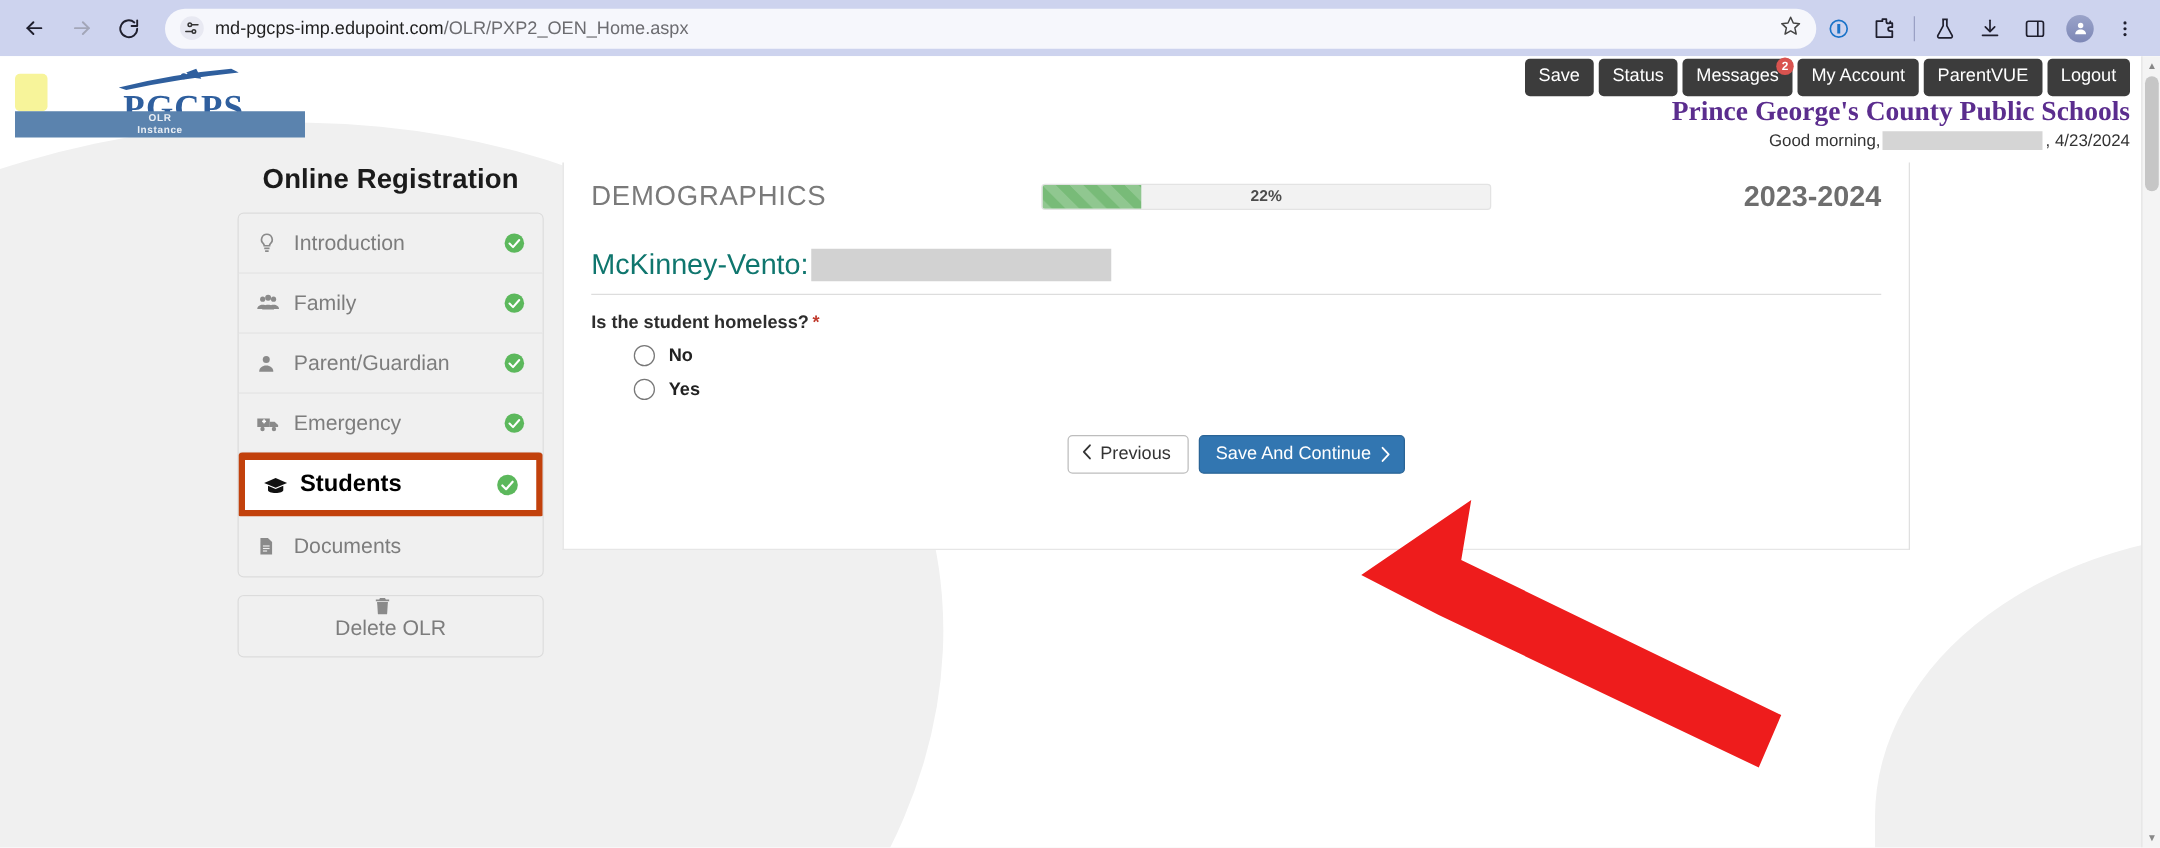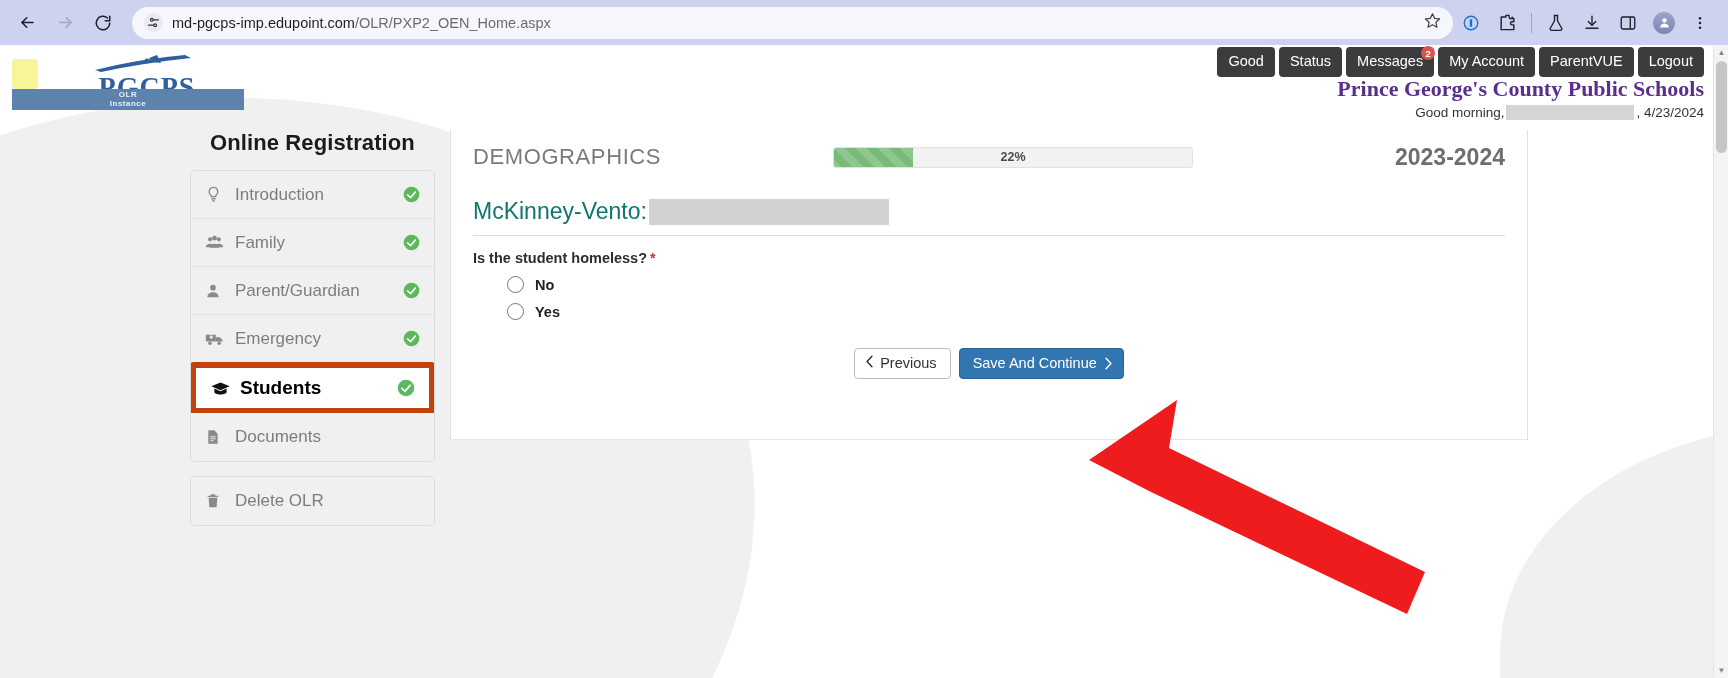--- a/index.html
+++ b/index.html
@@ -326,21 +326,21 @@
         </svg>
     </div>
   </div>
 </div>
 
 <div class="page">
   <div class="watermark-a"></div>
   <div class="watermark-b"></div>
 
   <div class="topnav">
-    <div class="tnb"><span>Good</span></div>
+    <div class="tnb"><span>Save</span></div>
     <div class="tnb"><span>Status</span></div>
     <div class="tnb"><span>Messages</span><span class="badge">2</span></div>
     <div class="tnb"><span>My Account</span></div>
     <div class="tnb"><span>ParentVUE</span></div>
     <div class="tnb"><span>Logout</span></div>
   </div>
 
   <div class="logo-wrap">
     <div class="yellow-tab"></div>
     <div class="logo-img">
@@ -468,21 +468,21 @@
               <rect x="8" y="17" width="5" height="1.4" fill="#f0f0f0"></rect>
             </svg>
         </span>
         <span class="sb-label">Documents</span>
         <span class="sb-check"></span>
       </div>
 
     </div>
 
     <div class="sb-group2">
-      <div class="sb-item" style="border-bottom:none;">
+      <div class="sb-item" style="border-bottom:none;flex-direction:column;">
         <span class="sb-ico">
           <svg width="16" height="16" viewBox="0 0 24 24" fill="currentColor">
               <path d="M9 2h6l1 2h4v2H4V4h4z"></path>
               <path d="M5.5 7h13l-1 14.5H6.5z"></path>
             </svg>
         </span>
         <span class="sb-label">Delete OLR</span>
         <span class="sb-check"></span>
       </div>
     </div>

